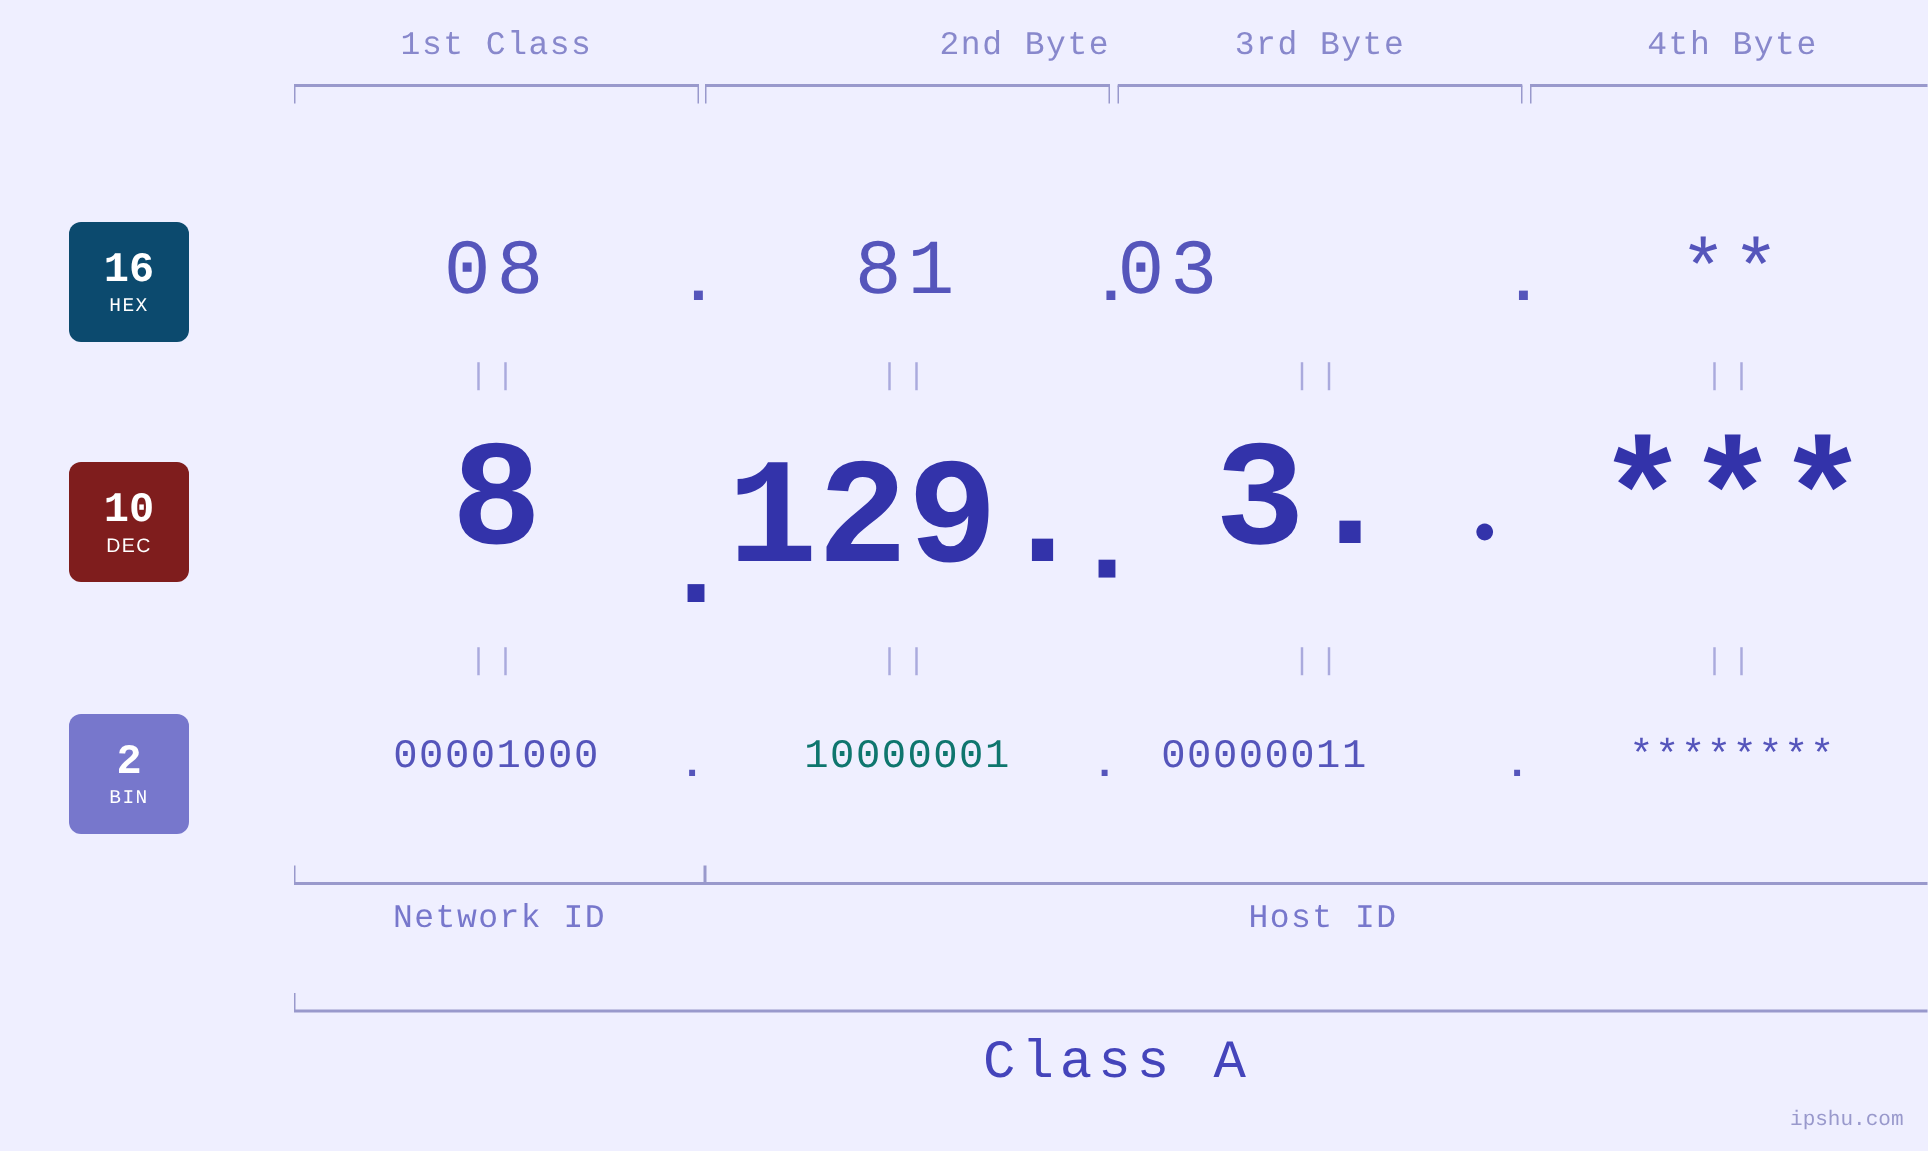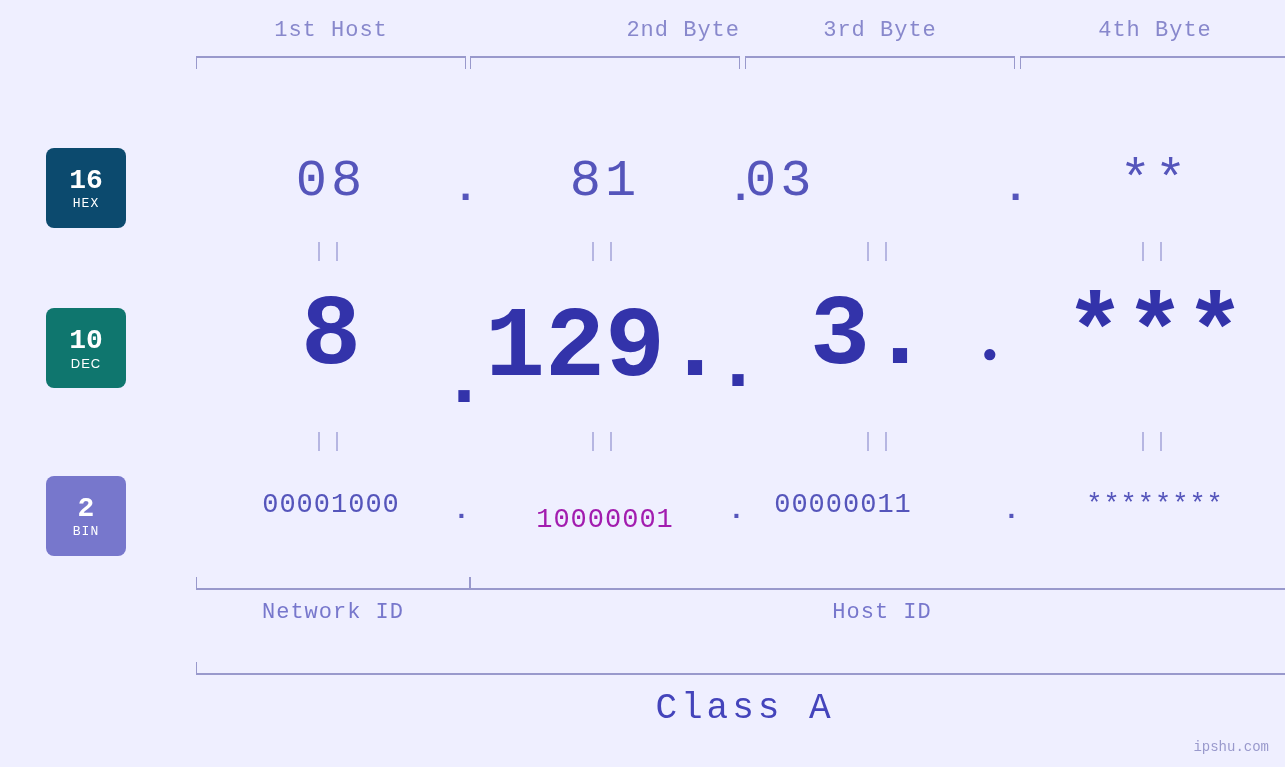--- a/index.html
+++ b/index.html
@@ -28,21 +28,21 @@
     
     
     
 
   </style>
 </head>
 <body>
 
 <div class="page">
 
-  <div style="position:absolute; top:18px; left:196px; width:270px; text-align:center; color:#8888cc; font-size:22px; font-family:'Courier New',monospace; letter-spacing:1px;">1st Host</div>
+  <div style="position:absolute; top:18px; left:196px; width:270px; text-align:center; color:#8888cc; font-size:22px; font-family:'Courier New',monospace; letter-spacing:1px;">1st Class</div>
   <div style="position:absolute; top:18px; left:470px; width:270px; text-align:right; color:#8888cc; font-size:22px; font-family:'Courier New',monospace; letter-spacing:1px;">2nd Byte</div>
   <div style="position:absolute; top:18px; left:745px; width:270px; text-align:center; color:#8888cc; font-size:22px; font-family:'Courier New',monospace; letter-spacing:1px;">3rd Byte</div>
   <div style="position:absolute; top:18px; left:1020px; width:270px; text-align:center; color:#8888cc; font-size:22px; font-family:'Courier New',monospace; letter-spacing:1px;">4th Byte</div>
 
   <svg style="position:absolute; top:55px; left:196px;" width="270" height="16">
     <line x1="0" y1="14" x2="0" y2="2" stroke="#9999cc" stroke-width="2"></line>
     <line x1="0" y1="2" x2="270" y2="2" stroke="#9999cc" stroke-width="2"></line>
     <line x1="270" y1="2" x2="270" y2="14" stroke="#9999cc" stroke-width="2"></line>
   </svg>
 
@@ -75,21 +75,21 @@
   <div style="position:absolute; top:165px; left:728px; color:#5555bb; font-size:42px; font-family:'Courier New',monospace; font-weight:bold;">.</div>
   <div style="position:absolute; top:152px; left:745px; width:270px; color:#5555bb; font-size:52px; font-family:'Courier New',monospace; letter-spacing:4px;">03</div>
   <div style="position:absolute; top:165px; left:1003px; color:#5555bb; font-size:42px; font-family:'Courier New',monospace; font-weight:bold;">.</div>
   <div style="position:absolute; top:152px; left:1020px; width:270px; text-align:center; color:#5555bb; font-size:52px; font-family:'Courier New',monospace; letter-spacing:4px;">**</div>
 
   <div style="position:absolute; top:240px; left:196px; width:270px; text-align:center; color:#aaaadd; font-size:20px; font-family:'Courier New',monospace; letter-spacing:6px;">||</div>
   <div style="position:absolute; top:240px; left:470px; width:270px; text-align:center; color:#aaaadd; font-size:20px; font-family:'Courier New',monospace; letter-spacing:6px;">||</div>
   <div style="position:absolute; top:240px; left:745px; width:270px; text-align:center; color:#aaaadd; font-size:20px; font-family:'Courier New',monospace; letter-spacing:6px;">||</div>
   <div style="position:absolute; top:240px; left:1020px; width:270px; text-align:center; color:#aaaadd; font-size:20px; font-family:'Courier New',monospace; letter-spacing:6px;">||</div>
 
-  <div style="position:absolute; top:308px; left:46px; width:80px; height:80px; background:#0f766e; border-radius:8px; display:flex; flex-direction:column; align-items:center; justify-content:center; color:white;">
+  <div style="position:absolute; top:308px; left:46px; width:80px; height:80px; background:#7f1d1d; border-radius:8px; display:flex; flex-direction:column; align-items:center; justify-content:center; color:white;">
     <span style="font-size:28px; font-weight:bold; font-family:'Courier New',monospace;">10</span>
     <span style="font-size:13px; letter-spacing:1px; font-family:Liberation Sans, sans-serif;">DEC</span>
   </div>
 
   <div style="position:absolute; top:280px; left:196px; width:270px; text-align:center; color:#3333aa; font-size:100px; font-weight:bold; font-family:'Courier New',monospace;">8</div>
   <div style="position:absolute; top:335px; left:440px; color:#3333aa; font-size:80px; font-weight:bold; font-family:'Courier New',monospace;">.</div>
   <div style="position:absolute; top:292px; left:460px; width:290px; text-align:center; color:#3333aa; font-size:100px; font-weight:bold; font-family:'Courier New',monospace;">129.</div>
   <div style="position:absolute; top:280px; left:735px; width:270px; text-align:center; color:#3333aa; font-size:100px; font-weight:bold; font-family:'Courier New',monospace;">3.</div>
   <div style="position:absolute; top:335px; left:714px; color:#3333aa; font-size:80px; font-weight:bold; font-family:'Courier New',monospace;">·</div>
   <div style="position:absolute; top:340px; left:982px; color:#3333aa; font-size:26px; font-weight:bold; font-family:'Courier New',monospace;">●</div>
@@ -100,21 +100,21 @@
   <div style="position:absolute; top:430px; left:745px; width:270px; text-align:center; color:#aaaadd; font-size:20px; font-family:'Courier New',monospace; letter-spacing:6px;">||</div>
   <div style="position:absolute; top:430px; left:1020px; width:270px; text-align:center; color:#aaaadd; font-size:20px; font-family:'Courier New',monospace; letter-spacing:6px;">||</div>
 
   <div style="position:absolute; top:476px; left:46px; width:80px; height:80px; background:#7777cc; border-radius:8px; display:flex; flex-direction:column; align-items:center; justify-content:center; color:white;">
     <span style="font-size:28px; font-weight:bold; font-family:'Courier New',monospace;">2</span>
     <span style="font-size:13px; letter-spacing:1px; font-family:'Courier New',monospace;">BIN</span>
   </div>
 
   <div style="position:absolute; top:490px; left:196px; width:270px; text-align:center; color:#5555bb; font-size:27px; font-family:'Courier New',monospace; letter-spacing:1px;">00001000</div>
   <div style="position:absolute; top:495px; left:453px; color:#5555bb; font-size:28px; font-family:'Courier New',monospace; font-weight:bold;">.</div>
-  <div style="position:absolute; top:490px; left:470px; width:270px; text-align:center; color:#a21caf; font-size:27px; font-family:'Courier New',monospace; letter-spacing:1px;margin-top:15px;">10000001</div>
+  <div style="position:absolute; top:490px; left:470px; width:270px; text-align:center; color:#0f766e; font-size:27px; font-family:'Courier New',monospace; letter-spacing:1px;">10000001</div>
   <div style="position:absolute; top:495px; left:728px; color:#5555bb; font-size:28px; font-family:'Courier New',monospace; font-weight:bold;">.</div>
   <div style="position:absolute; top:490px; left:708px; width:270px; text-align:center; color:#5555bb; font-size:27px; font-family:'Courier New',monospace; letter-spacing:1px;">00000011</div>
   <div style="position:absolute; top:495px; left:1003px; color:#5555bb; font-size:28px; font-family:'Courier New',monospace; font-weight:bold;">.</div>
   <div style="position:absolute; top:490px; left:1020px; width:270px; text-align:center; color:#5555bb; font-size:27px; font-family:'Courier New',monospace; letter-spacing:1px;">********</div>
 
   <svg style="position:absolute; top:575px; left:196px;" width="274" height="16">
     <line x1="0" y1="2" x2="0" y2="14" stroke="#9999cc" stroke-width="2"></line>
     <line x1="0" y1="14" x2="274" y2="14" stroke="#9999cc" stroke-width="2"></line>
     <line x1="274" y1="14" x2="274" y2="2" stroke="#9999cc" stroke-width="2"></line>
   </svg>

